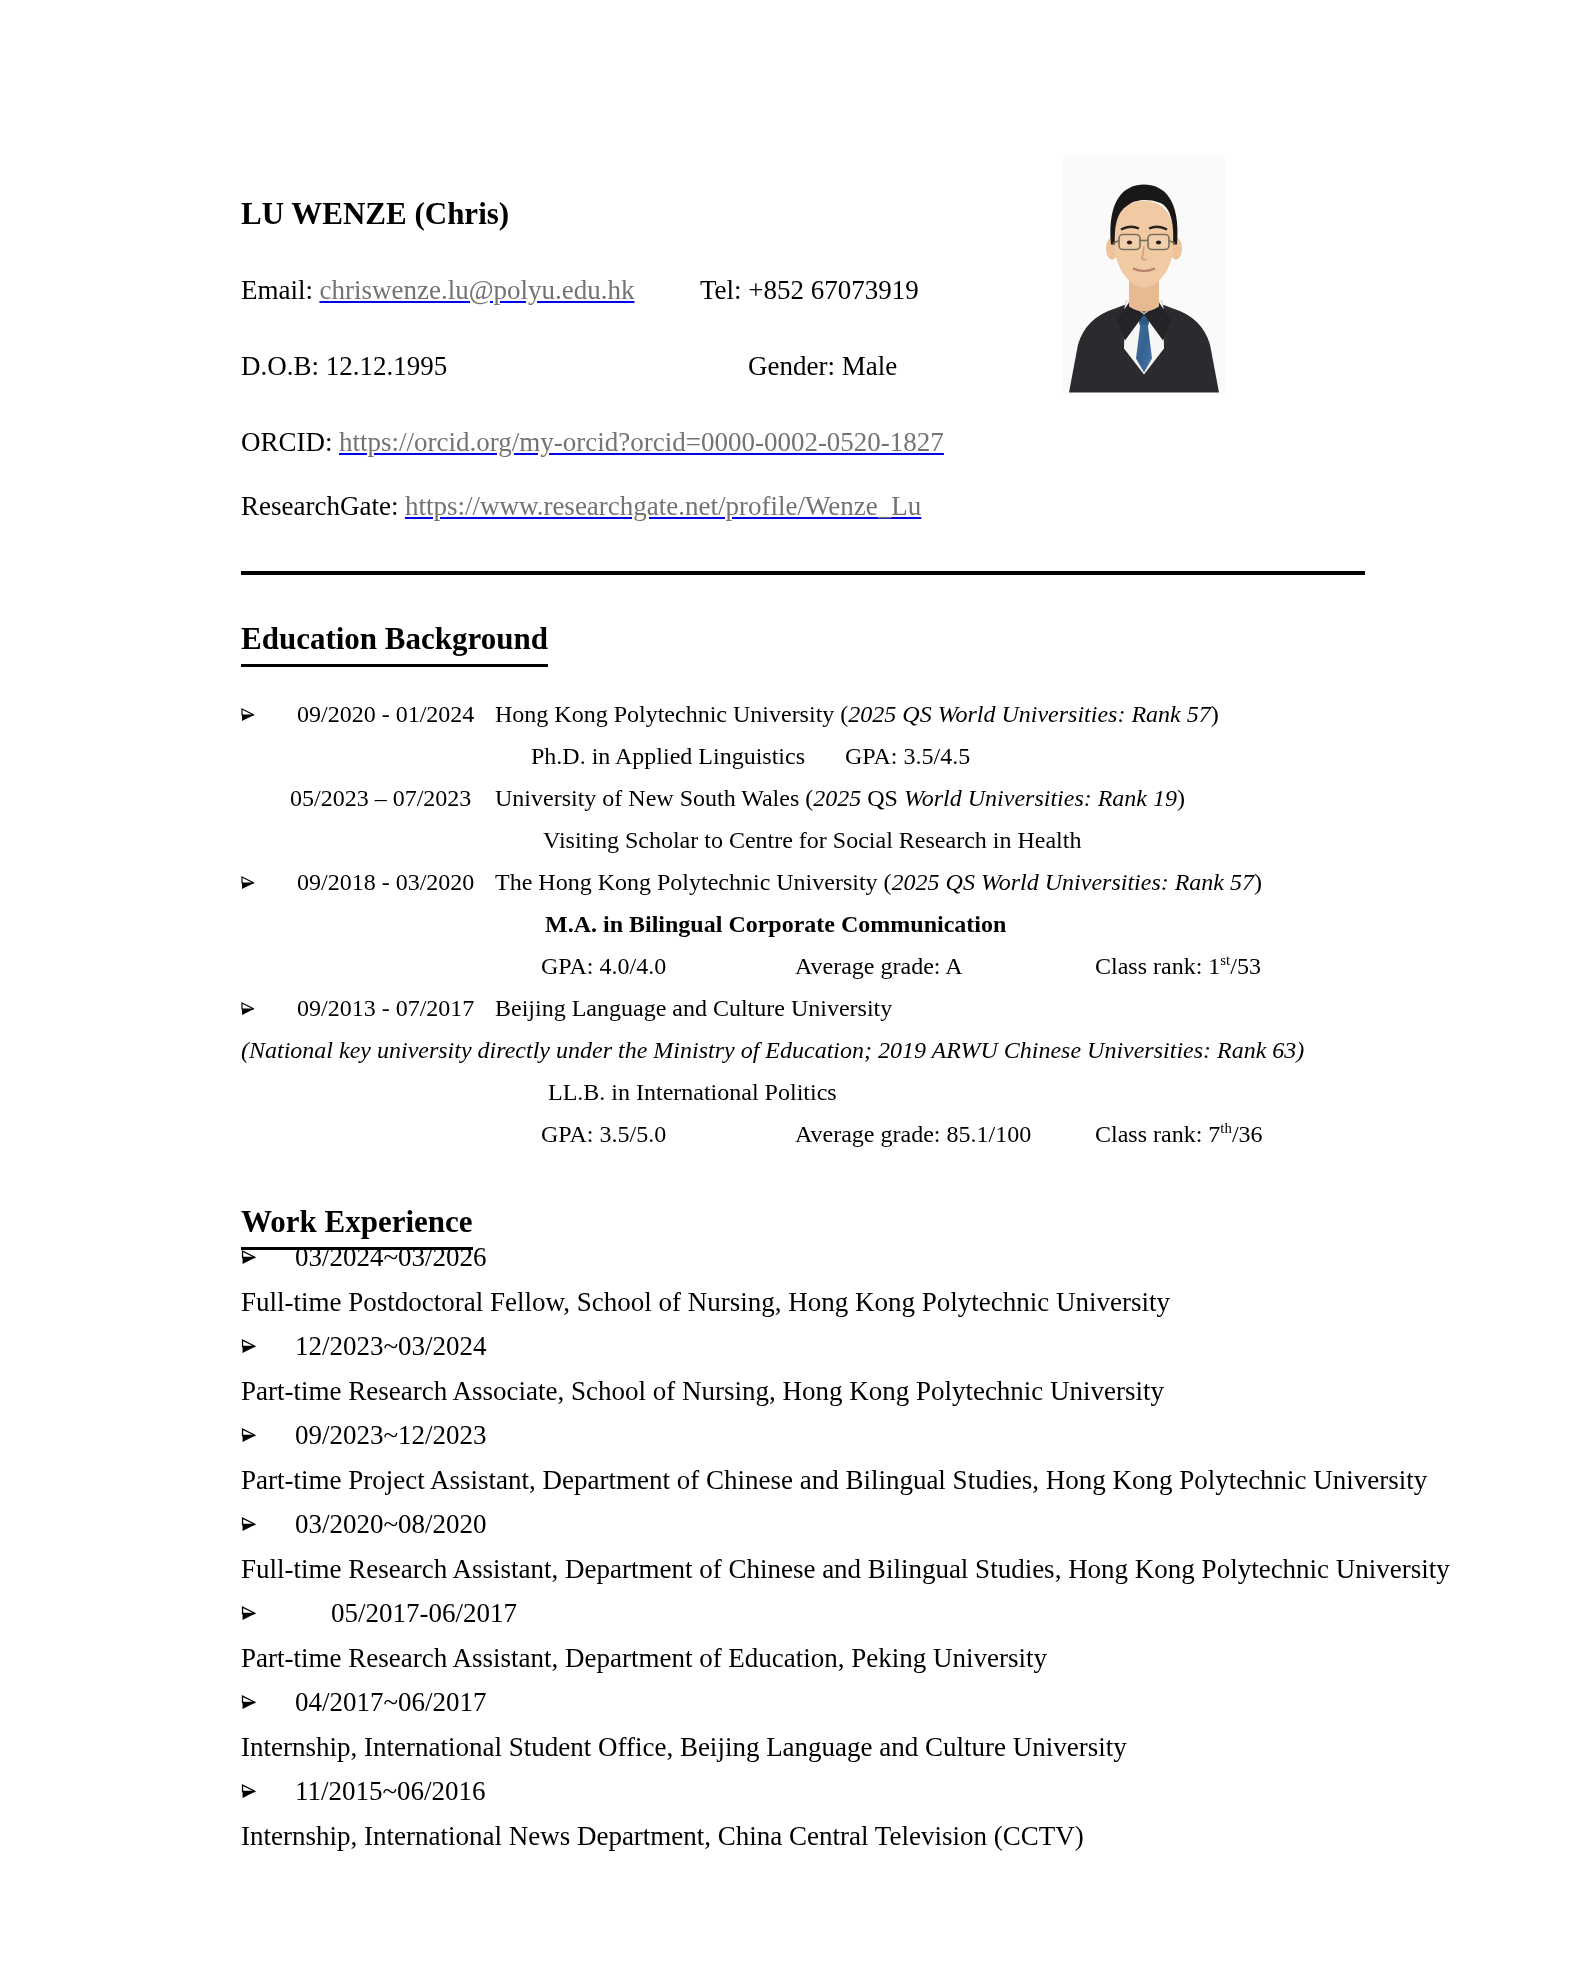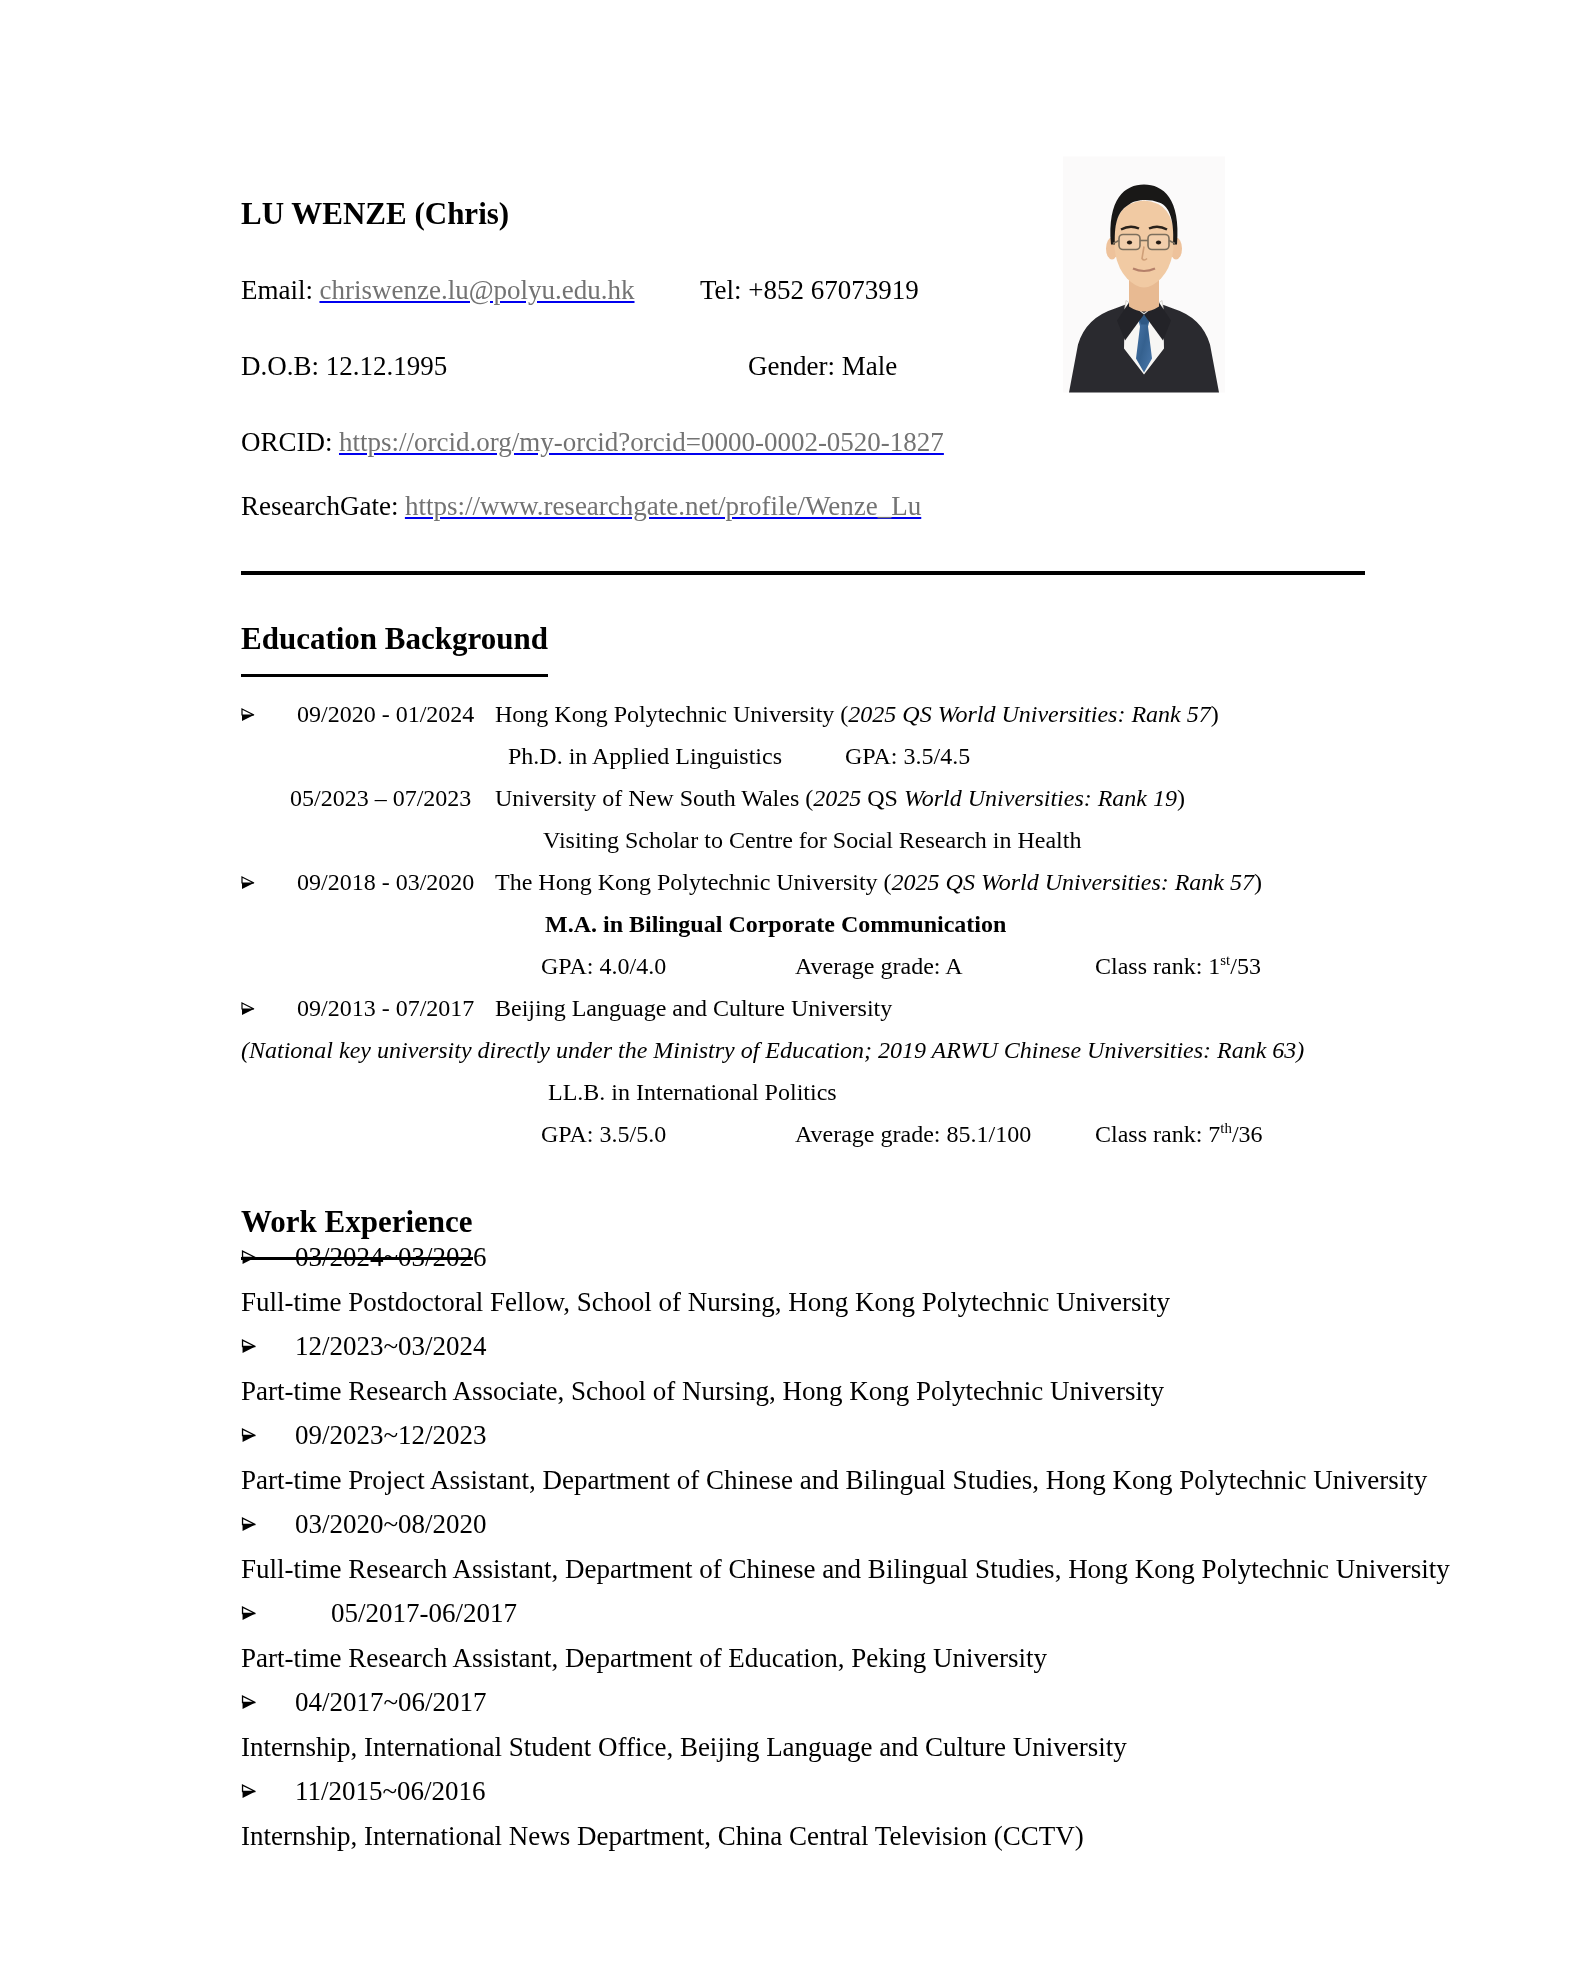--- a/index.html
+++ b/index.html
@@ -9,21 +9,21 @@
     background:#ffffff;
     font-family:"Liberation Serif","DejaVu Serif",serif;
     color:#000;
     overflow:hidden;
   }
   .row{position:absolute;left:0;width:1587px;white-space:nowrap;}
   .abs{position:absolute;white-space:nowrap;}
   .name{font-size:31px;font-weight:bold;}
   .contact{font-size:27px;}
   .heading{font-size:31px;font-weight:bold;}
-  .heading .hd{display:inline-block;border-bottom:3px solid #000;padding-bottom:17px;}
+  .heading .hd{display:inline-block;border-bottom:3px solid #000;padding-bottom:7px;}
   .edu{font-size:24px;}
   .work{font-size:27px;}
   .it{font-style:italic;}
   a.doclink{color:#737373;text-decoration:underline;text-decoration-color:#0000EE;margin-left:0.24em;cursor:pointer;}
   .hrline{position:absolute;left:241px;width:1124px;height:4px;background:#000;}
   sup{font-size:0.62em;line-height:0;}
   .bullet{position:absolute;left:241px;}
   .photo{position:absolute;left:1063px;top:156px;width:162px;height:237px;}
 </style>
 </head>
@@ -116,21 +116,21 @@
   <div class="row edu" style="top:701px;">
     <svg class="bullet" style="top:7px;" width="15" height="14" viewBox="0 0 15 14">
         <path d="M1,1 L13,7 L1,7 Z" fill="#ffffff" stroke="#000" stroke-width="1.2"></path>
         <path d="M1,7 L13,7 L1,13 Z" fill="#000"></path>
       </svg>
     <span class="abs" style="left:297px;">09/2020 - 01/2024</span>
     <span class="abs" style="left:495px;"><span>Hong Kong Polytechnic University (</span><span class="it">2025 QS World Universities: Rank 57</span><span>)</span></span>
   </div>
 
   <div class="row edu" style="top:743px;">
-    <span class="abs" style="left:508px;">Ph.D. in Applied Linguistics</span>
+    <span class="abs" style="left:531px;">Ph.D. in Applied Linguistics</span>
     <span class="abs" style="left:845px;">GPA: 3.5/4.5</span>
   </div>
 
   <div class="row edu" style="top:785px;">
     <span class="abs" style="left:290px;">05/2023 – 07/2023</span>
     <span class="abs" style="left:495px;"><span>University of New South Wales (</span><span class="it">2025</span><span> QS </span><span class="it">World Universities: Rank 19</span><span>)</span></span>
   </div>
 
   <div class="row edu" style="top:827px;">
     <span class="abs" style="left:543px;">Visiting Scholar to Centre for Social Research in Health</span>

